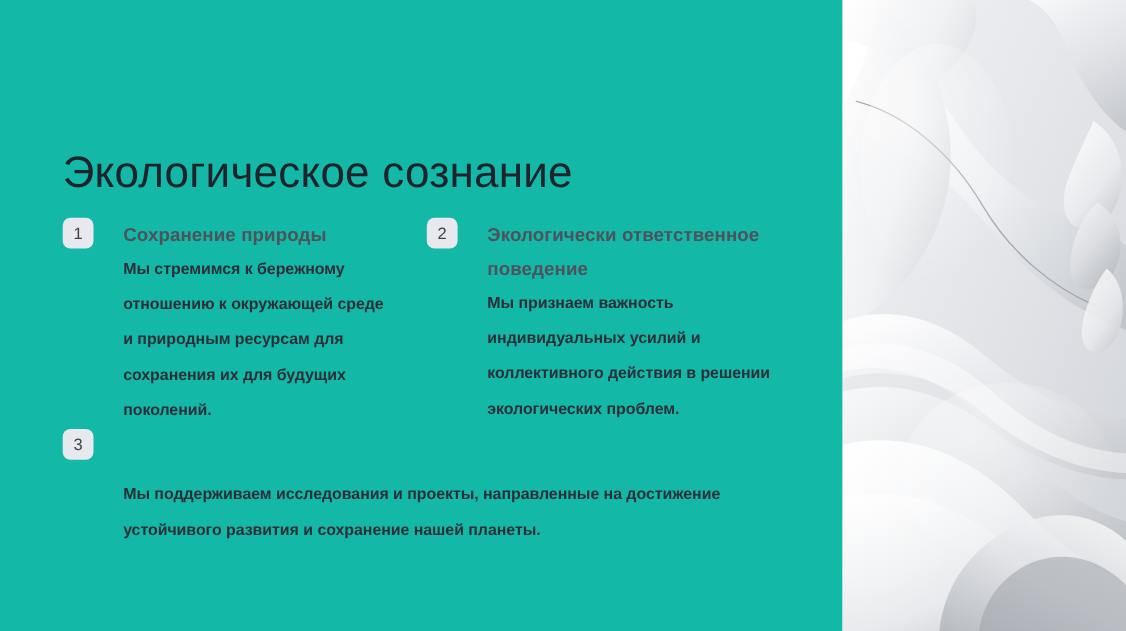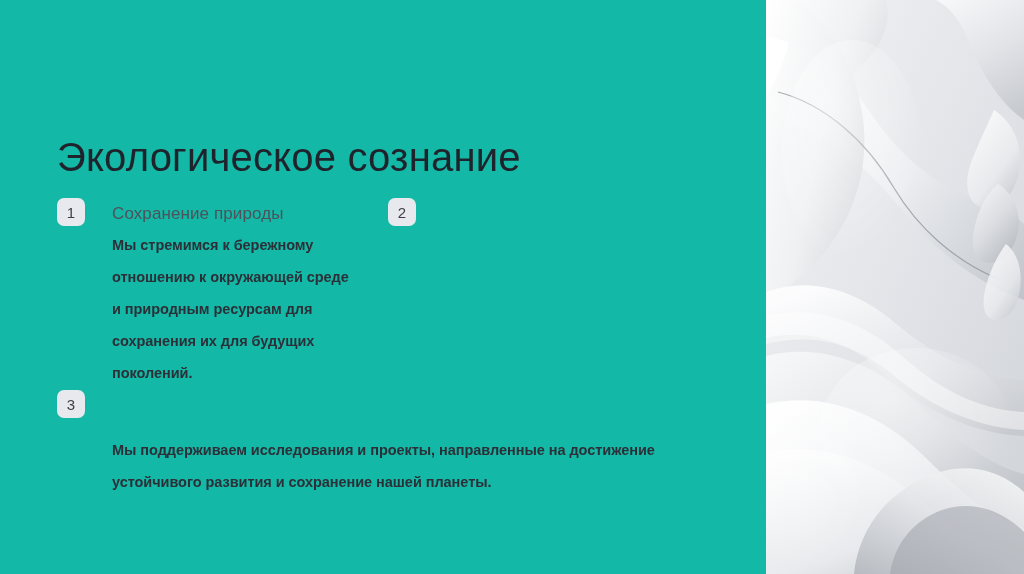--- a/index.html
+++ b/index.html
@@ -70,21 +70,21 @@
     box-sizing: border-box;
   }
 
   .item-body {
     margin-left: 55px;
   }
 
   .item-heading {
     font-size: 17px;
     line-height: 31px;
-    font-weight: 400;
+    font-weight: 700;
     color: #4d525b;
     margin: 0;
     letter-spacing: 0.1px;
   }
 
   .item-text {
     font-size: 14.5px;
     line-height: 32px;
     font-weight: 700;
     color: #2b3038;
@@ -125,20 +125,24 @@
     <div class="item item-1">
       <div class="badge">1</div>
       <div class="item-body">
         <p class="item-heading">Сохранение природы</p>
         <p class="item-text">Мы стремимся к бережному отношению к окружающей среде и природным ресурсам для сохранения их для будущих поколений.</p>
       </div>
     </div>
 
     <div class="item item-2">
       <div class="badge">2</div>
+      <div class="item-body">
+        <p class="item-heading">Экологически ответственное поведение</p>
+        <p class="item-text">Мы признаем важность индивидуальных усилий и коллективного действия в решении экологических проблем.</p>
+      </div>
     </div>
 
     <div class="item item-3">
       <div class="badge">3</div>
       <div class="item-body">
         <p class="item-text">Мы поддерживаем исследования и проекты, направленные на достижение устойчивого развития и сохранение нашей планеты.</p>
       </div>
     </div>
 
   </div>

